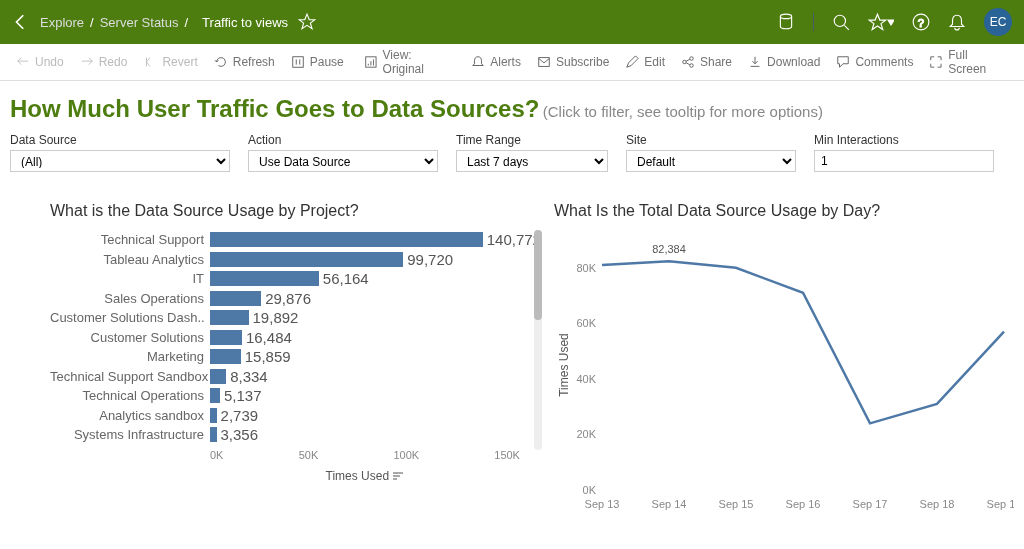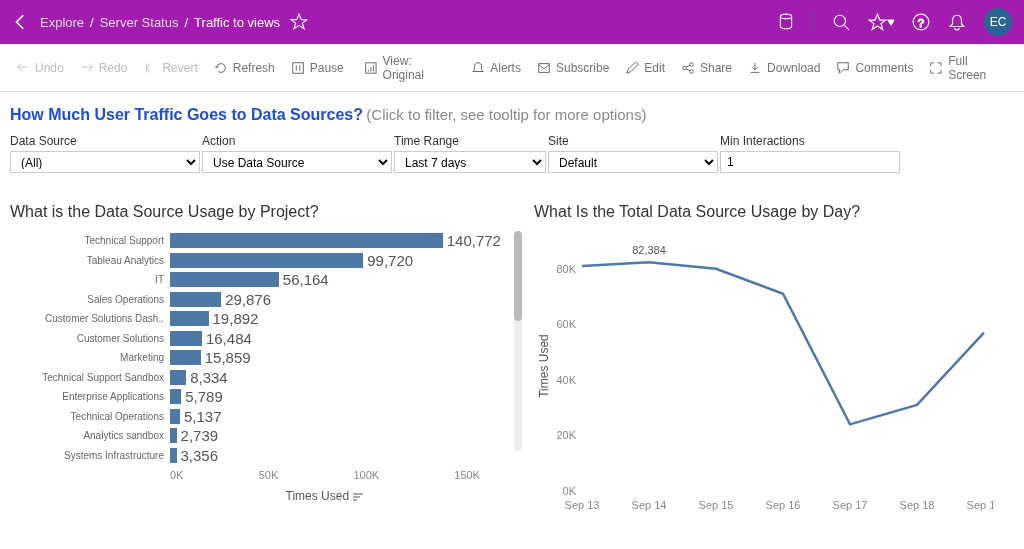--- a/index.html
+++ b/index.html
@@ -1,45 +1,45 @@
 <!DOCTYPE html>
 <html><head>
 <meta charset="utf-8">
 <style>
   * { box-sizing: border-box; margin: 0; padding: 0; }
   body { font-family: -apple-system, "Segoe UI", Arial, sans-serif; font-size: 12px; color: #333; background: #fff; width: 1024px; }
-  .topbar { background: #a21caf; color: #fff; height: 44px; display: flex; align-items: center; padding: 0 12px; justify-content: space-between; }
+  .topbar { background: #4d7c0f; color: #fff; height: 44px; display: flex; align-items: center; padding: 0 12px; justify-content: space-between; }
   .topbar-left { display: flex; align-items: center; gap: 10px; }
   .topbar-right { display: flex; align-items: center; gap: 18px; }
   .bc { display: flex; align-items: center; gap: 6px; font-size: 13px; }
   .bc a { color: #ddd; text-decoration: none; }
-  .bc .cur { color: #fff; }
+  .bc .cur { color: #fff; margin-left: 8px; }
   .topicon { width: 18px; height: 18px; display: flex; align-items: center; justify-content: center; cursor: pointer; fill: #fff; stroke: #fff; }
   .topsep { width: 1px; height: 18px; background: #4a5a6a; }
   .avatar { width: 28px; height: 28px; border-radius: 50%; background: #2a6496; color: #fff; display: flex; align-items: center; justify-content: center; font-size: 12px; }
-  .toolbar { background: #fff; border-bottom: 1px solid #ddd; height: 48px; display: flex; align-items: center; padding: 0 10px; gap: 4px; }
+  .toolbar { background: #fff; border-bottom: 1px solid #ddd; height: 37px; display: flex; align-items: center; padding: 0 10px; gap: 4px; }
   .toolbar .grow { flex: 1; }
   .tbtn { display: flex; align-items: center; gap: 5px; padding: 3px 6px; color: #737373; cursor: pointer; font-size: 12px; }
   .tbtn.disabled { color: #bbb; cursor: default; }
   .tbtn svg { width: 14px; height: 14px; }
   .content { padding: 14px 10px; }
-  h1 { font-size: 16px; font-weight: 600; color: #1d4ed8; display: inline; }
+  h1 { font-size: 24px; font-weight: 600; color: #4d7c0f; display: inline; }
   .subtitle { color: #888; font-size: 15px; }
-  .filters { display: flex; gap: 2px; margin-top: 10px; }
+  .filters { display: flex; gap: 18px; margin-top: 10px; }
   .filter { display: flex; flex-direction: column; gap: 3px; }
   .filter label { font-size: 12px; color: #333; }
   .filter select, .filter input { border: 1px solid #ccc; padding: 3px 6px; font-size: 12px; height: 22px; background: #fff; }
-  .charts { display: flex; gap: 24px; margin-top: 30px; }
+  .charts { display: flex; gap: 24px; margin-top: 30px; margin-left: 40px; }
   .chart-box { position: relative; }
   .chart-title { font-size: 16px; color: #333; margin-bottom: 10px; }
   .barchart { width: 500px; }
   .bar-area { position: relative; }
   .bar-rows { }
   .bar-row { display: flex; align-items: center; height: 19.5px; }
-  .bar-lbl { width: 160px; text-align: right; padding-right: 6px; font-size: 10px; color: #666; white-space: nowrap; overflow: hidden; }
+  .bar-lbl { width: 160px; text-align: right; padding-right: 6px; font-size: 13px; color: #666; white-space: nowrap; overflow: hidden; }
   .bar-track { position: relative; width: 310px; }
   .bar { height: 15px; background: #4e79a7; }
   .bar-val { position: absolute; left: 0; top: 0; font-size: 15px; color: #555; padding-left: 4px; line-height: 15px; white-space: nowrap; }
   .bar-xaxis { display: flex; margin-left: 160px; width: 310px; justify-content: space-between; color: #888; font-size: 11px; margin-top: 4px; }
   .bar-xlabel { text-align: center; margin-left: 160px; width: 310px; margin-top: 8px; font-size: 12px; color: #555; }
   .bar-scroll { position: absolute; right: -12px; top: 0; width: 8px; height: 220px; background: #eee; border-radius: 4px; }
   .bar-scroll-thumb { width: 8px; height: 90px; background: #bbb; border-radius: 4px; }
   .linechart { width: 460px; }
   svg.lc { width: 460px; height: 290px; }
   .axis-text { font-size: 11px; fill: #888; }
@@ -199,21 +199,21 @@
 
 <div class="content">
   <div>
     <h1>How Much User Traffic Goes to Data Sources?</h1>
     <span class="subtitle">(Click to filter, see tooltip for more options)</span>
   </div>
 
   <div class="filters">
     <div class="filter">
       <label>Data Source</label>
-      <select style="width:190px"><option>(All)</option></select>
+      <select style="width:220px"><option>(All)</option></select>
     </div>
     <div class="filter">
       <label>Action</label>
       <select style="width:190px"><option>Use Data Source</option></select>
     </div>
     <div class="filter">
       <label>Time Range</label>
       <select style="width:152px"><option>Last 7 days</option></select>
     </div>
     <div class="filter">
@@ -279,27 +279,20 @@
               <div class="bar-track">
                 <div class="bar" style="width:30.7268125px"></div>
                 <div class="bar-val" style="left:30.7268125px">15,859</div>
               </div>
             </div>
             <div class="bar-row">
               <div class="bar-lbl">Technical Support Sandbox</div>
               <div class="bar-track">
                 <div class="bar" style="width:16.147125px"></div>
                 <div class="bar-val" style="left:16.147125px">8,334</div>
-              </div>
-            </div>
-            <div class="bar-row">
-              <div class="bar-lbl">Enterprise Applications</div>
-              <div class="bar-track">
-                <div class="bar" style="width:11.2161875px"></div>
-                <div class="bar-val" style="left:11.2161875px">5,789</div>
               </div>
             </div>
             <div class="bar-row">
               <div class="bar-lbl">Technical Operations</div>
               <div class="bar-track">
                 <div class="bar" style="width:9.9529375px"></div>
                 <div class="bar-val" style="left:9.9529375px">5,137</div>
               </div>
             </div>
             <div class="bar-row">

